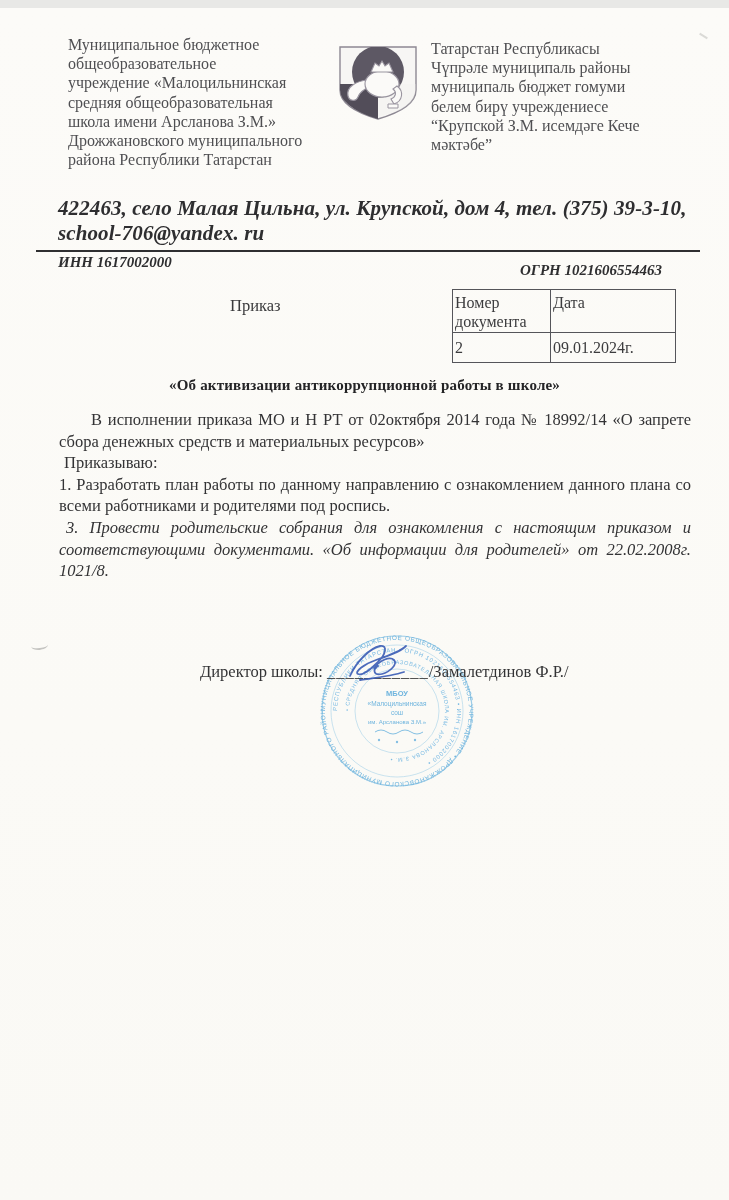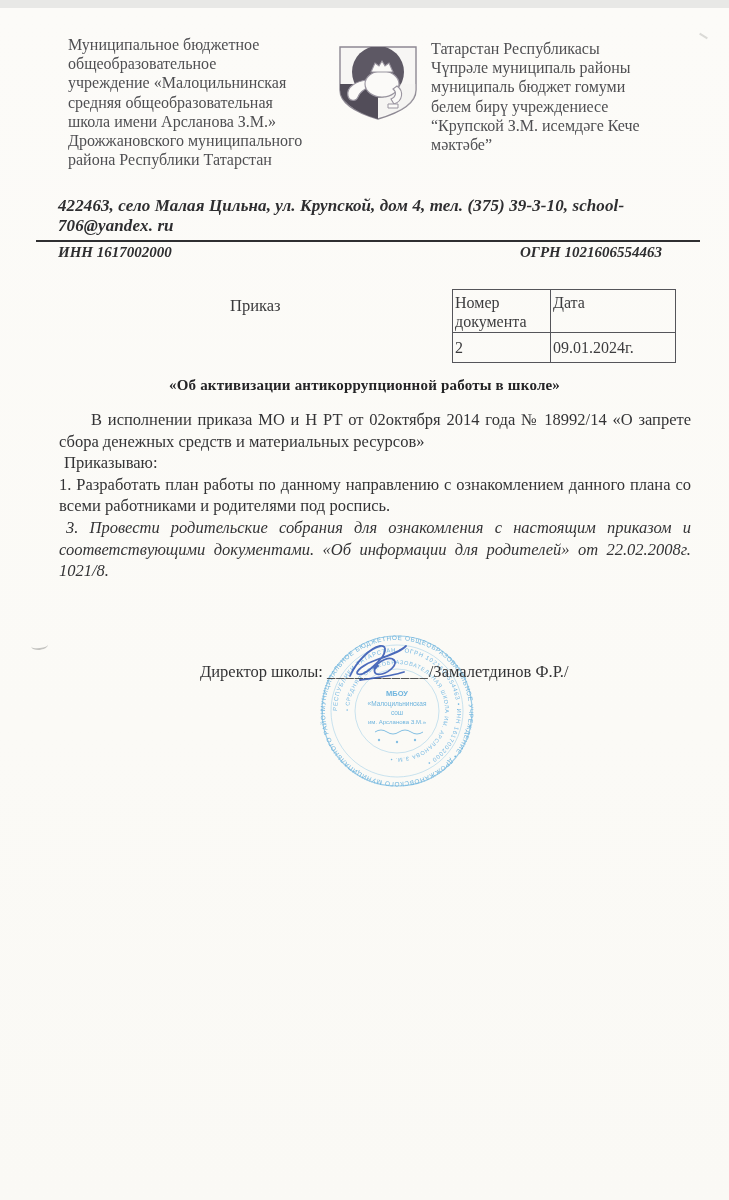--- a/index.html
+++ b/index.html
@@ -8,24 +8,24 @@
     background:linear-gradient(180deg,#fcfbf8 0%,#fbfaf6 60%,#faf9f5 100%);
     font-family:"Liberation Serif", serif;color:#343436;overflow:hidden;
   }
   
   .org{position:absolute;font-size:16px;line-height:19.2px;color:#4f4f52;}
   .org-left{left:68px;top:27px;width:262px;}
   .org-right{left:431px;top:31px;width:272px;}
   .emblem{position:absolute;left:336px;top:36px;width:84px;height:78px;}
   
   .contacts{position:absolute;left:36px;top:188px;width:664px;font-style:italic;font-weight:bold;color:#2e2e30;}
-  .addr{font-size:17px;padding:0 0 4px 22px;border-bottom:2.5px solid #2f2f31;letter-spacing:.1px;}
+  .addr{font-size:21px;padding:0 0 4px 22px;border-bottom:2.5px solid #2f2f31;letter-spacing:.1px;}
   .regrow{position:relative;font-size:15px;margin-top:2px;height:20px;}
   .inn{position:absolute;left:22px;top:0;}
-  .ogrn{position:absolute;right:38px;top:0;}
+  .ogrn{position:absolute;right:38px;top:8px;}
   
   .order-label{position:absolute;left:230px;top:288px;font-size:16.5px;color:#3a3a3c;}
   .doc-table{position:absolute;left:452px;top:281px;width:224px;border-collapse:collapse;font-size:16px;color:#3c3c3e;}
   .doc-table th,.doc-table td{border:1.3px solid #55555a;font-weight:normal;text-align:left;padding:1px 2px;}
   .doc-table th{line-height:19px;height:38px;vertical-align:top;padding-top:3px;}
   .doc-table td{height:27px;}
   .col-num{width:93px;}
   .title{position:absolute;left:0;right:0;top:369px;text-align:center;font-weight:bold;font-size:15px;color:#242426;letter-spacing:.2px;}
   
   .body-text{position:absolute;left:59px;top:401px;width:632px;font-size:16.5px;line-height:21.6px;text-align:justify;color:#333335;}

